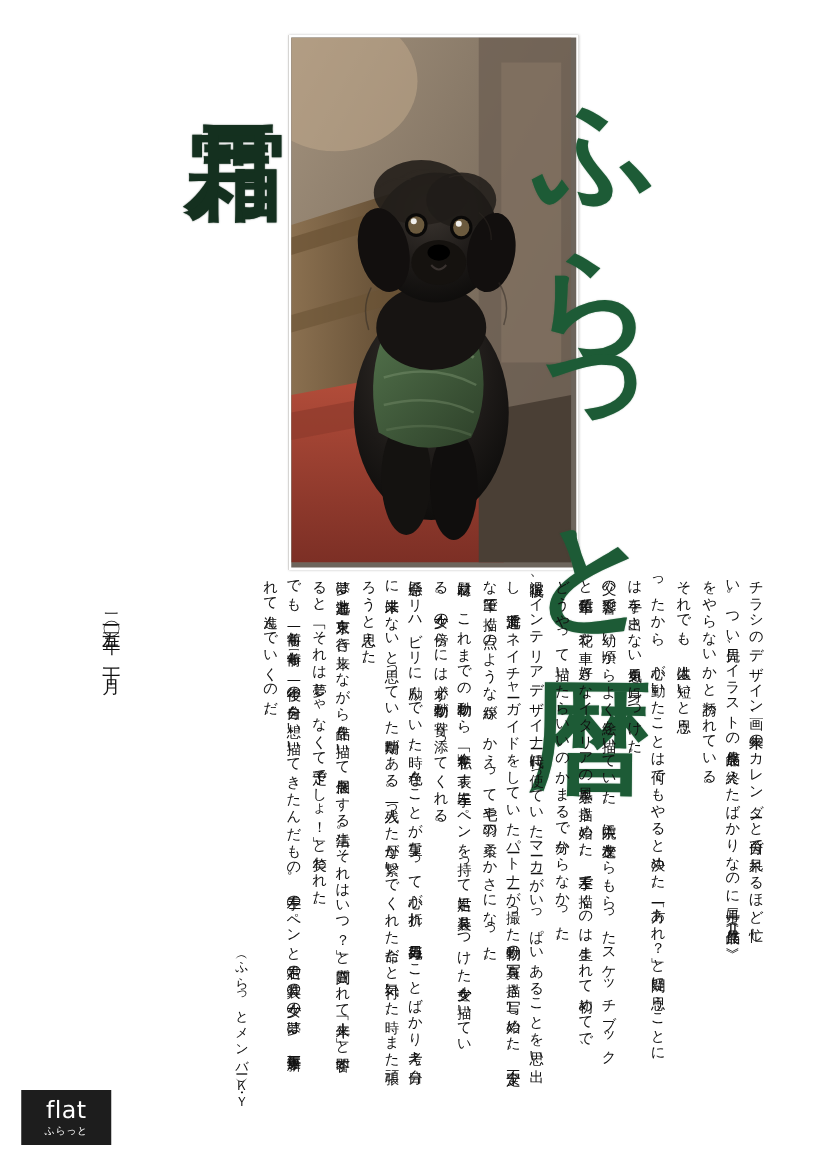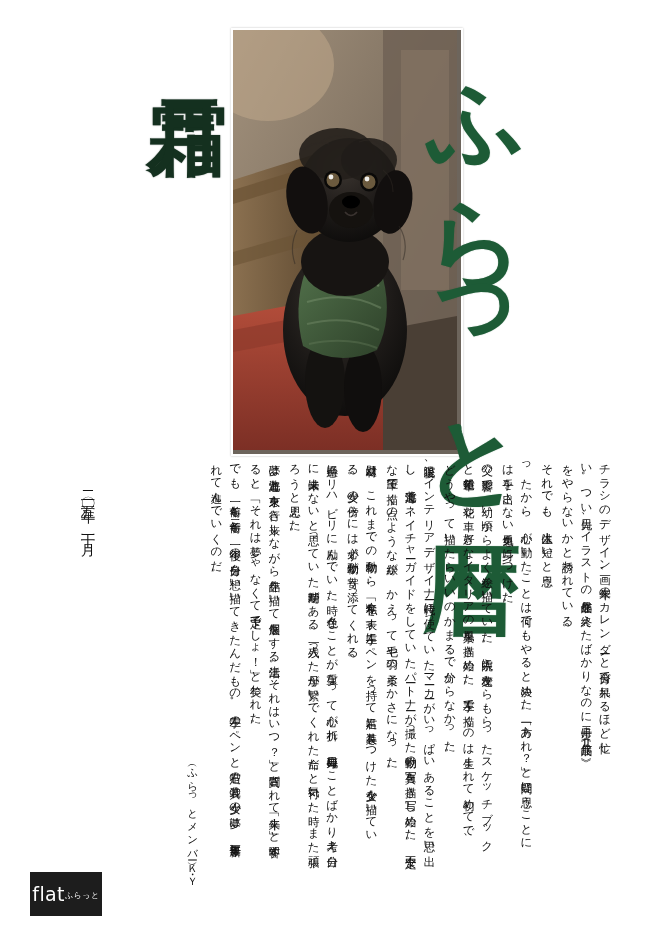--- a/index.html
+++ b/index.html
@@ -115,27 +115,27 @@
     text-orientation: upright;
     font-size: 10.5px;
     letter-spacing: 0.12em;
     color: #111111;
     font-family: "DejaVu Serif", "Liberation Serif", serif;
   }
 
   
   #logo {
     position: absolute;
-    left: 30px;
+    left: 17px;
     top: 872px;
     width: 72px;
     height: 44px;
     background: #1d1d1d;
     display: flex;
-    flex-direction: row;
+    flex-direction: column;
     align-items: center;
     justify-content: center;
     color: #ffffff;
   }
   #logo .logo-main {
     font-family: "DejaVu Sans", "Liberation Sans", sans-serif;
     font-size: 19px;
     line-height: 1;
     letter-spacing: 0.02em;
   }

